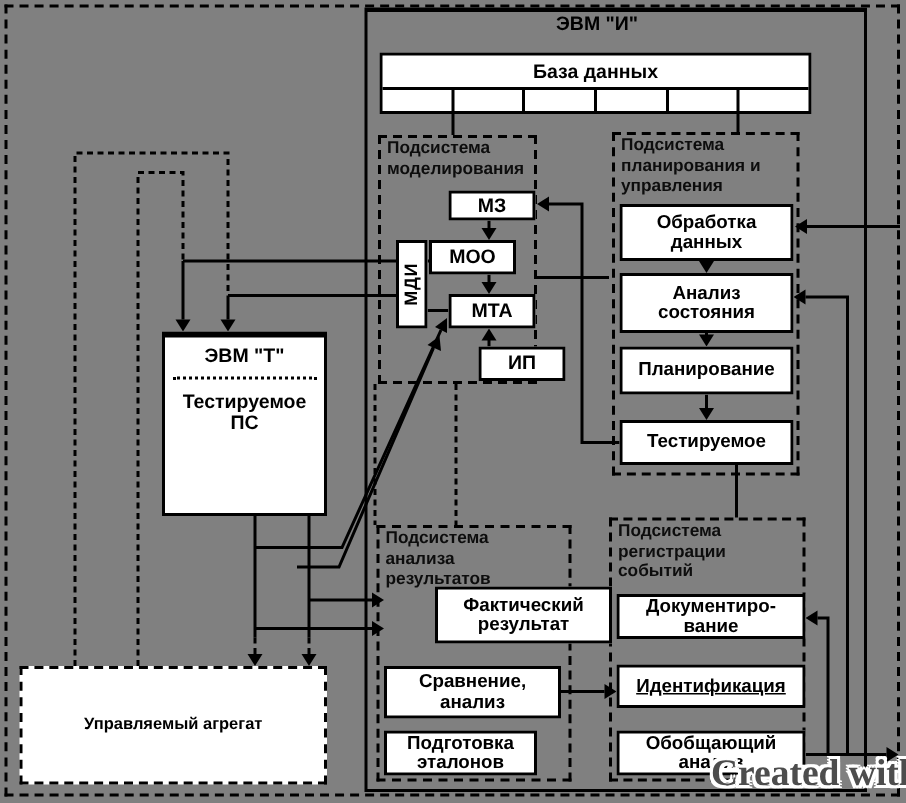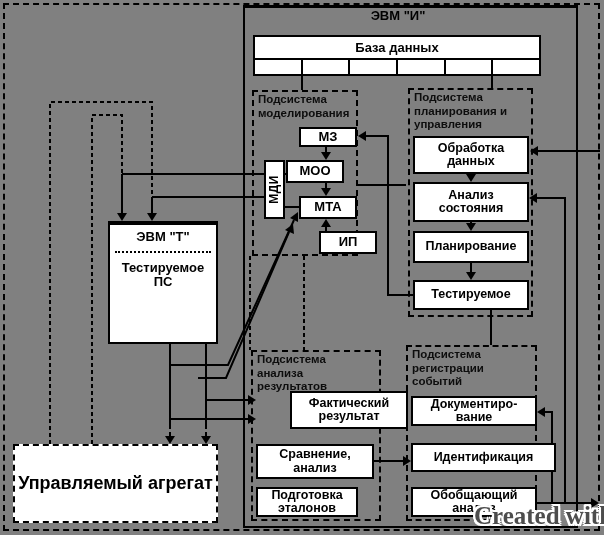--- a/index.html
+++ b/index.html
@@ -80,40 +80,40 @@
 <div class="wbox" style="left:413px;top:231px;width:116px;height:32px;">Планирование</div>
 <div class="wbox" style="left:413px;top:280px;width:116px;height:30px;">Тестируемое</div>
 
 <div class="wbox evmt" style="left:108px;top:221px;width:110px;height:123px;border-top-width:4px;">
   <span>ЭВМ "Т"</span>
   <span class="evmt-divider"></span>
   <span>Тестируемое
 ПС</span>
 </div>
 
-<div class="wbox" style="left:13px;top:444px;width:205px;height:79px;border-style:dashed;font-size:18px;">Управляемый агрегат</div>
+<div class="wbox" style="left:13px;top:444px;width:205px;height:79px;border-style:dashed;font-size:11px;">Управляемый агрегат</div>
 
 <div class="abs dashed-frame" style="left:251px;top:350px;width:130px;height:171px;"></div>
 <div class="sub-label" style="left:257px;top:353px;width:100px;">Подсистема
 анализа
 результатов</div>
 <div class="wbox" style="left:256px;top:391px;width:118px;height:38px;margin-left:34px;">Фактический
 результат</div>
 <div class="wbox" style="left:256px;top:444px;width:118px;height:35px;">Сравнение,
 анализ</div>
 <div class="wbox" style="left:256px;top:487px;width:102px;height:30px;">Подготовка
 эталонов</div>
 
 <div class="abs dashed-frame" style="left:406px;top:345px;width:131px;height:176px;"></div>
 <div class="sub-label" style="left:412px;top:348px;width:110px;">Подсистема
 регистрации
 событий</div>
 <div class="wbox" style="left:411px;top:396px;width:126px;height:30px;">Документиро-
 вание</div>
-<div class="wbox" style="left:411px;top:443px;width:145px;height:29px;">Идентификация</div>
+<div class="wbox" style="left:411px;top:443px;width:126px;height:29px;text-decoration:underline;">Идентификация</div>
 <div class="wbox" style="left:411px;top:487px;width:126px;height:30px;">Обобщающий
 анализ</div>
 
 <svg id="connectors" width="604" height="535" viewBox="0 0 604 535">
   <g stroke="#000" stroke-width="2" fill="none">
 
     <path d="M302,76 V90"></path>
     <path d="M492,76 V90"></path>
 
     <path d="M326,147 V153"></path>

